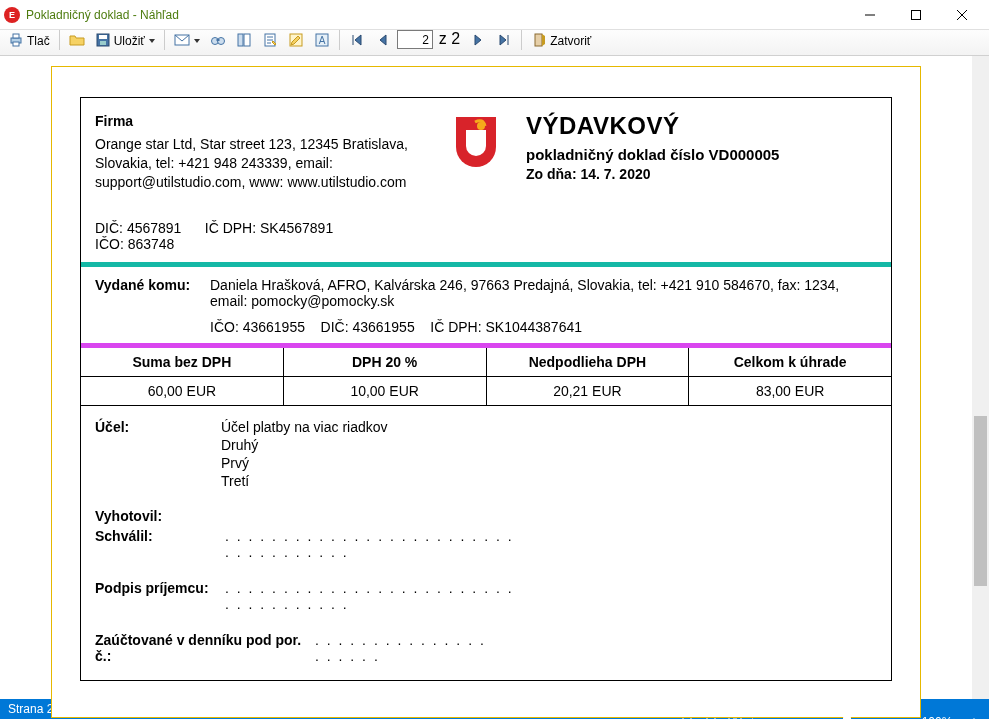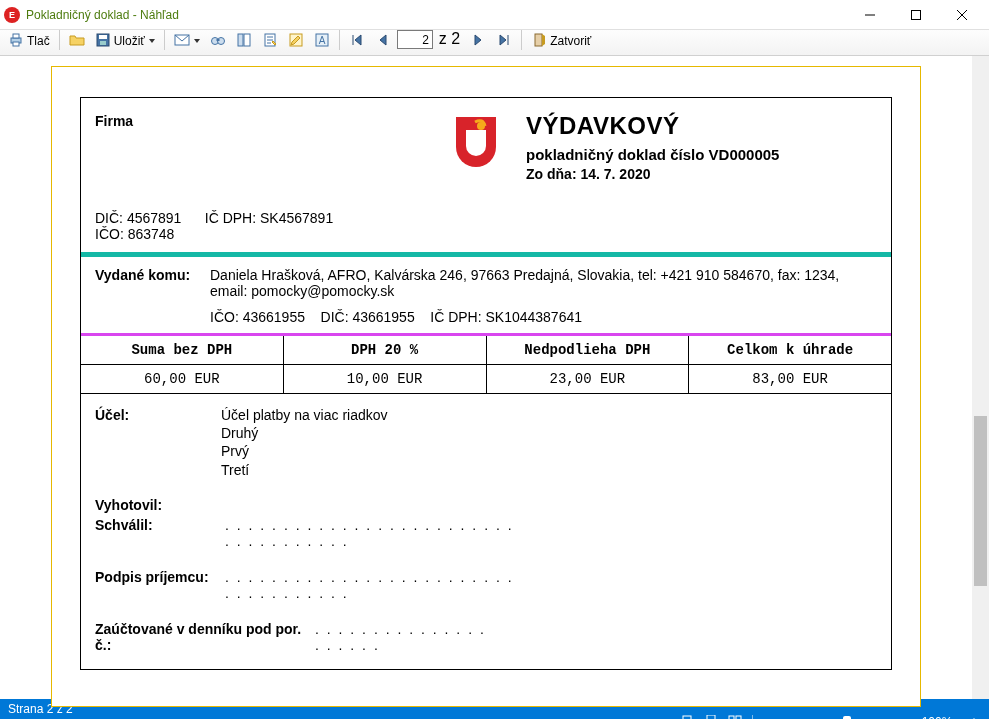--- a/index.html
+++ b/index.html
@@ -34,21 +34,21 @@
   .hdrLogo { width:60px; display:flex; justify-content:center; align-items:flex-start; }
   .logoShield { width:50px; height:60px; }
   .hdrR { flex:1; padding-left:20px; font-family: Arial, sans-serif; }
   .hdrR .bigtitle { font-size:24px; font-weight:bold; letter-spacing:0.5px; margin-bottom:6px; }
   .hdrR .subt { font-size:15px; font-weight:bold; margin-bottom:3px; }
   .hdrR .date { font-size:14px; font-weight:bold; }
   .taxrow { padding:0 14px 10px 14px; font-family: Arial, sans-serif; font-size:14px; }
   .komu { border-top:5px solid #14b8a6; padding:10px 14px 8px 14px; font-family: Arial, sans-serif; font-size:14px; display:flex; }
   .komu .lab { flex:0 0 115px; font-weight:bold; }
   .komu .val { flex:1; }
-  .sumtable { width:100%; border-top:3px solid #d946ef; border-bottom:1px solid #000; display:flex; font-family: Liberation Mono, monospace; font-size:14px; }
+  .sumtable { width:100%; border-top:5px solid #d946ef; border-bottom:1px solid #000; display:flex; font-family: Liberation Sans, sans-serif; font-size:14px; }
   .sumcol { flex:1; border-right:1px solid #000; }
   .sumcol:last-child { border-right:none; }
   .sumhead { text-align:center; font-weight:bold; border-bottom:1px solid #000; padding:6px 4px; }
   .sumval { text-align:center; padding:6px 4px; }
   .purpose { padding:12px 14px; font-family: Arial, sans-serif; font-size:14px; display:flex; line-height:1.3; }
   .purpose .lab { flex:0 0 126px; font-weight:bold; }
   .sigs { padding:4px 14px 14px 14px; font-family: Arial, sans-serif; font-size:14px; }
   .sigrow { display:flex; padding:2px 0; }
   .sigrow .lab { flex:0 0 130px; font-weight:bold; }
   .sigrow.wide .lab { flex:0 0 220px; }
@@ -186,20 +186,21 @@
   </div>
 </div>
 
 <div class="viewer">
   <div class="scrollarea">
     <div class="page">
       <div class="docwrap">
         <div class="hdr">
           <div class="hdrL">
             <div class="firm">Firma</div>
+            <div>Orange star Ltd, Star street 123, 12345 Bratislava, Slovakia, tel: +421 948 243339, email: support@utilstudio.com, www: www.utilstudio.com</div>
           </div>
           <div class="hdrLogo">
             <svg class="logoShield" viewBox="0 0 50 60">
               <path d="M5 5 h40 v30 a20 20 0 0 1 -20 20 a20 20 0 0 1 -20 -20 z" fill="#d8232a"></path>
               <path d="M15 18 h20 v16 a10 10 0 0 1 -10 10 a10 10 0 0 1 -10 -10 z" fill="#fff"></path>
               <circle cx="30" cy="14" r="4" fill="#f6a91b"></circle>
               <path d="M24 10 q8 -4 10 4" stroke="#f6a91b" stroke-width="3" fill="none"></path>
             </svg>
           </div>
           <div class="hdrR">
@@ -232,21 +233,21 @@
           <div class="sumcol">
               <div class="sumhead">Suma bez DPH</div>
               <div class="sumval">60,00 EUR</div>
             </div>
           <div class="sumcol">
               <div class="sumhead">DPH 20 %</div>
               <div class="sumval">10,00 EUR</div>
             </div>
           <div class="sumcol">
               <div class="sumhead">Nedpodlieha DPH</div>
-              <div class="sumval">23,00 EUR</div>
+              <div class="sumval">20,21 EUR</div>
             </div>
           <div class="sumcol">
               <div class="sumhead">Celkom k úhrade</div>
               <div class="sumval">83,00 EUR</div>
             </div>
         </div>
         <div class="purpose">
           <div class="lab">Účel:</div>
           <div>
             <div>Účel platby na viac riadkov</div>

